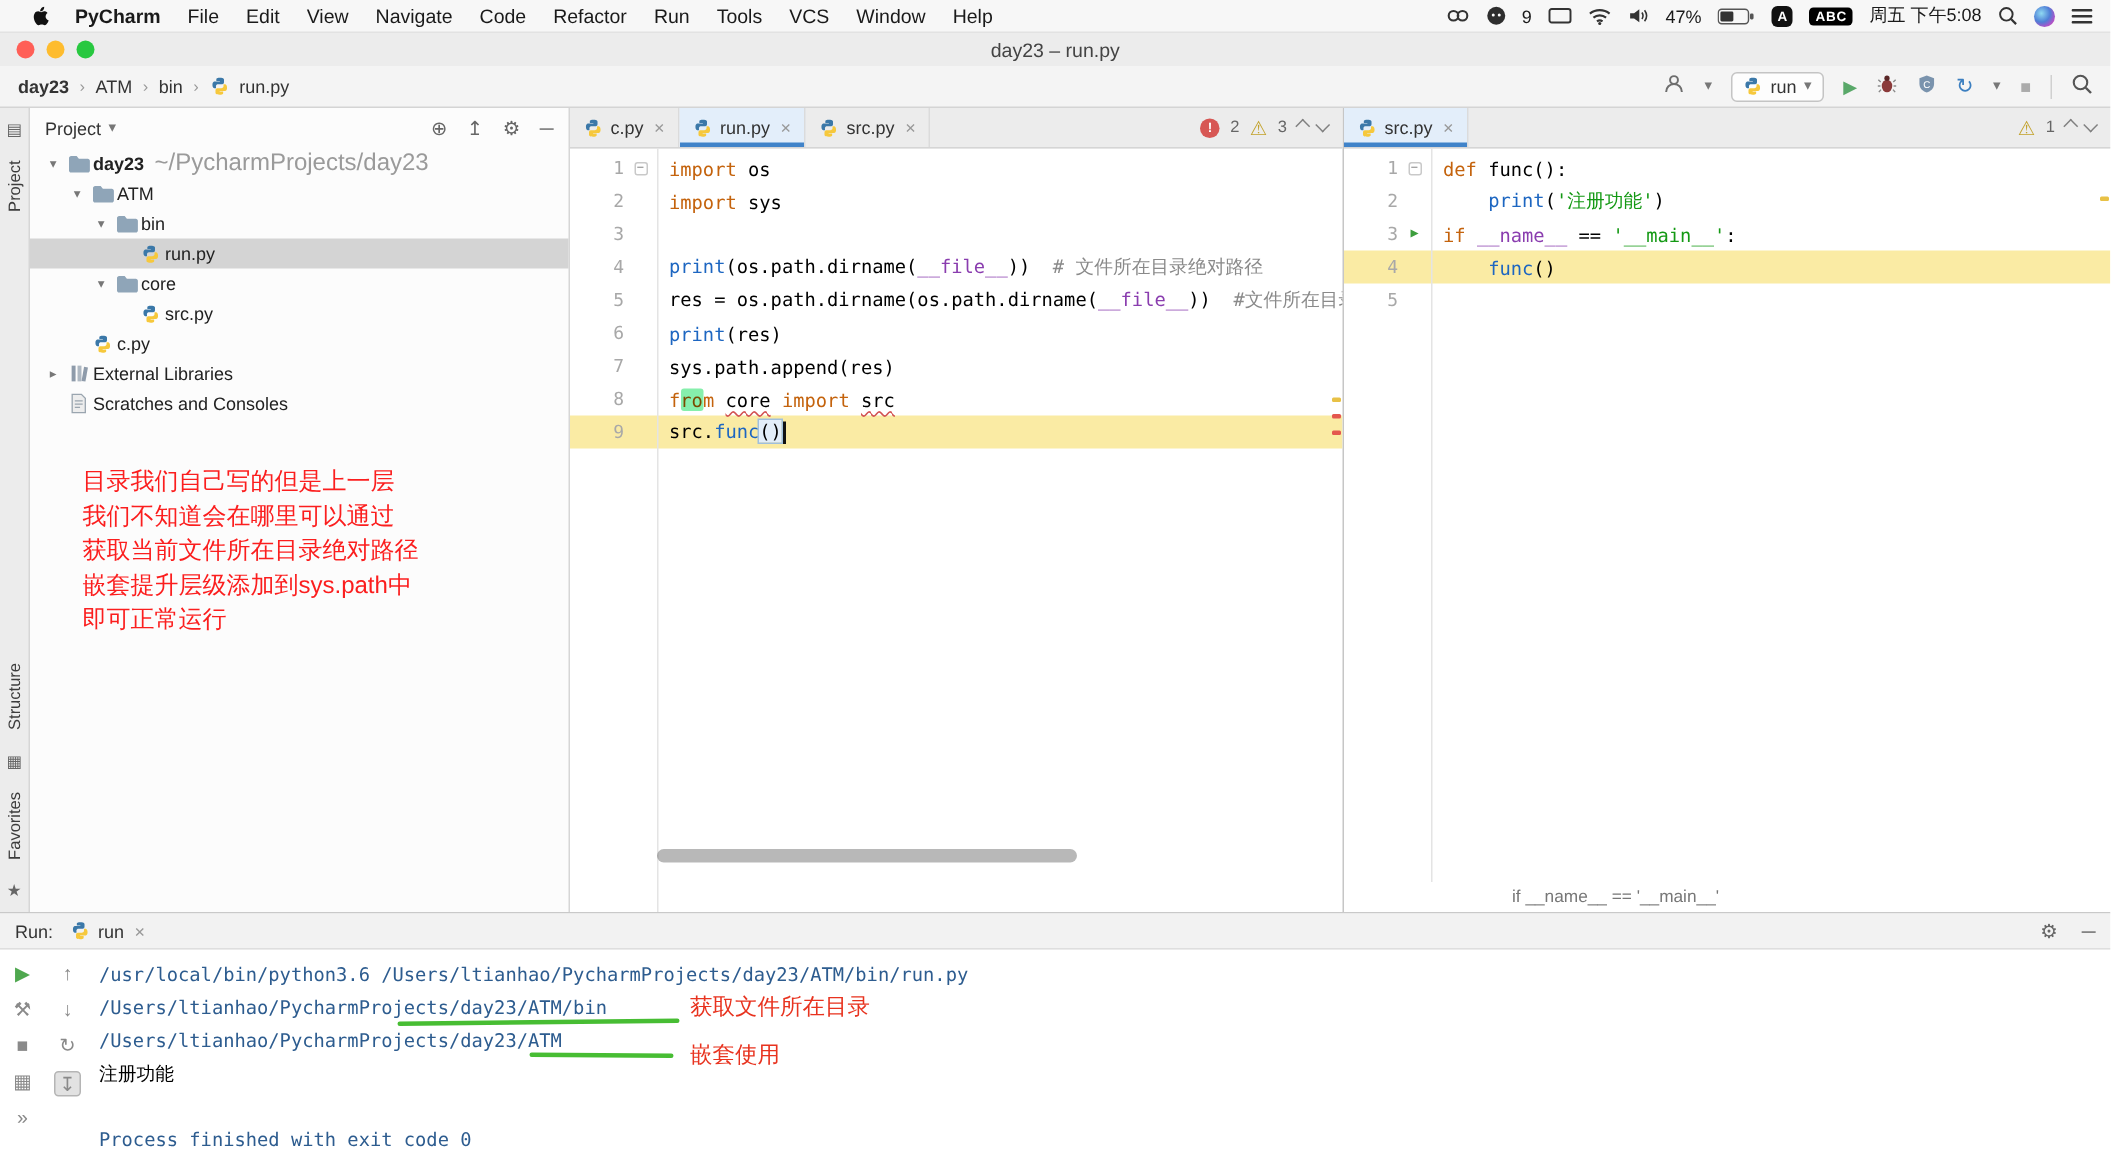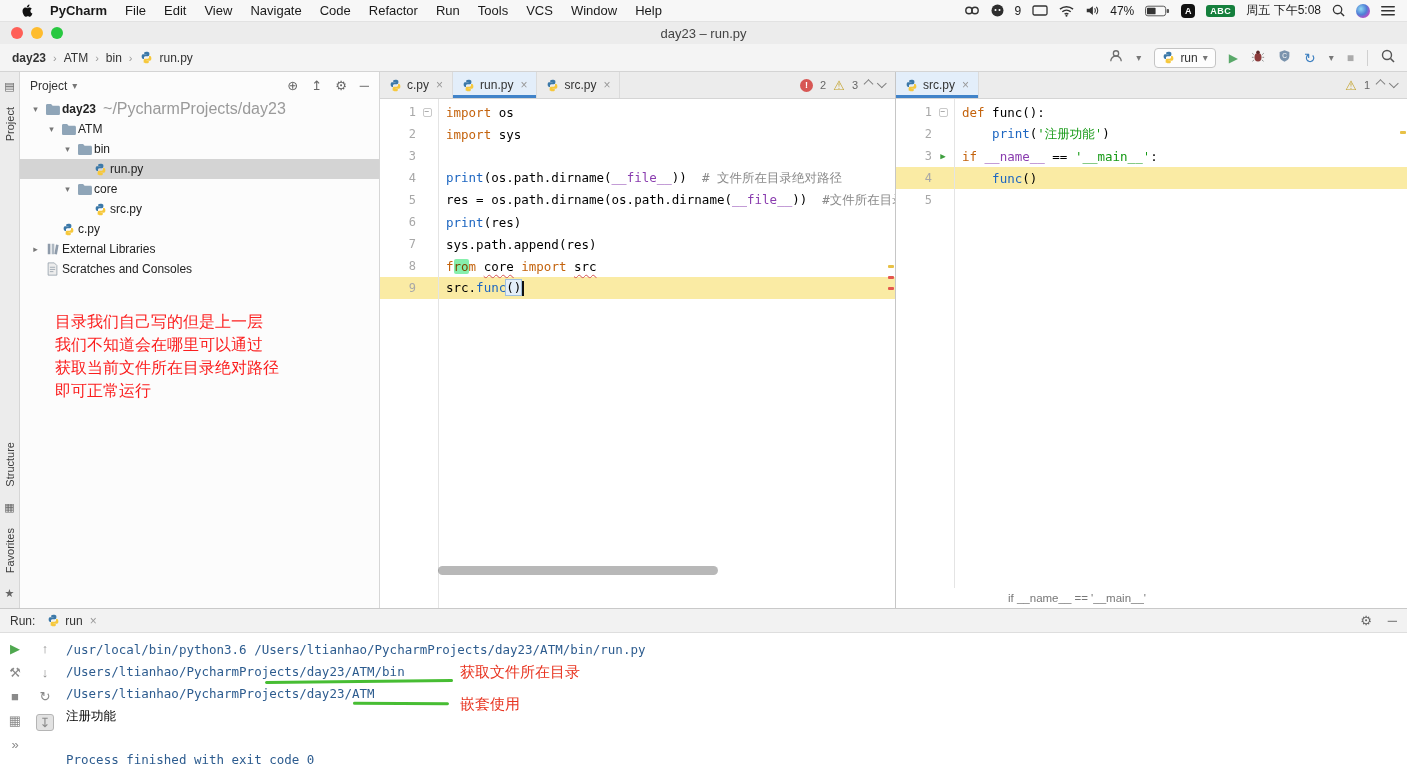--- a/index.html
+++ b/index.html
@@ -8,21 +8,21 @@
 
   
   .menubar { height:22px; background:#F7F7F7; border-bottom:1px solid #E2E2E2;
     display:flex; align-items:center; padding:0 12px; font-size:13px; color:#1a1a1a; }
   .apple { display:flex; align-items:center; padding:0 8px; }
   .menu-items { display:flex; align-items:center;justify-content:flex-end; }
   .menu-item { padding:0 9px; white-space:nowrap; }
   .menu-item.app { font-weight:bold; }
   .menu-status { margin-left:auto; display:flex; align-items:center; gap:11px; font-size:12px; }
   .menu-status svg { display:block; }
-  .ime-badge { background:#15803d; color:#fff; font-size:9px; font-weight:bold;
+  .ime-badge { background:#000000; color:#fff; font-size:9px; font-weight:bold;
     border-radius:3px; padding:1px 4px; letter-spacing:.5px; }
   .ime-circle { background:#111; color:#fff; font-size:9px; font-weight:bold; width:14px; height:14px;
     border-radius:4px; display:flex; align-items:center; justify-content:center; }
   .siri-orb { width:14px; height:14px; border-radius:50%;
     background:radial-gradient(circle at 35% 35%, #8FD9F2, #4F7FD6 45%, #AE52C9 72%, #E25C8C); }
   .clock { white-space:nowrap; }
 
   
   .titlebar { height:22px; background:#ECECEC; position:relative; display:flex; align-items:center; }
   .traffic { display:flex; gap:8px; padding-left:11px; }
@@ -406,20 +406,21 @@
               <path d="M4 6h6M4 8.5h6M4 11h4" stroke="#9AA5AF"></path>
             </svg>
           </span>
           <span class="tlabel">Scratches and Consoles</span>
         </div>
       </div>
     <div class="annotation" id="project-annotation">
         <div>目录我们自己写的但是上一层</div>
         <div>我们不知道会在哪里可以通过</div>
         <div>获取当前文件所在目录绝对路径</div>
+        <div>嵌套提升层级添加到sys.path中</div>
         <div>即可正常运行</div>
       </div>
   </div>
 
   <div class="editor left">
     <div class="tabbar">
       <span style="display:flex" id="tabs-left">
           <div class="tab">
             <span>
               <svg class="py-icon" viewBox="0 0 16 16">

